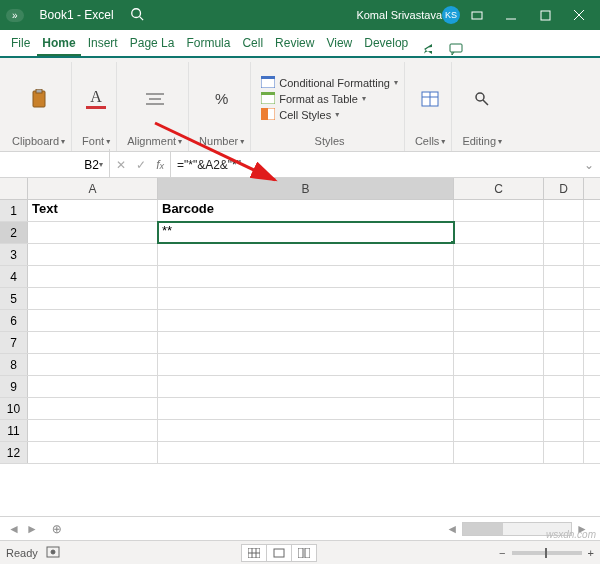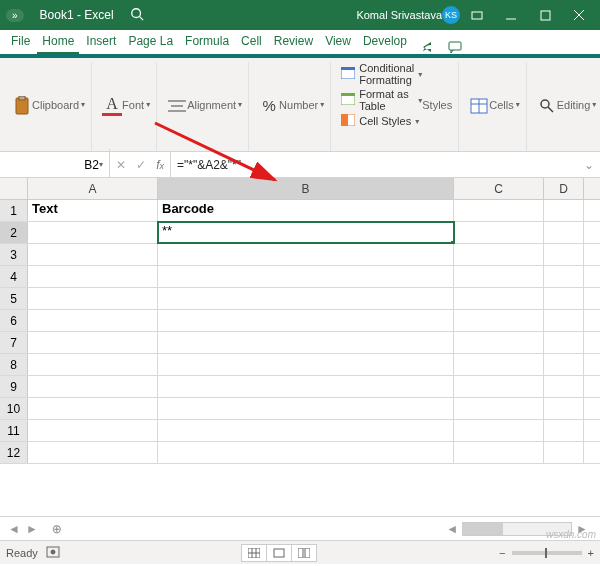--- a/index.html
+++ b/index.html
@@ -9,29 +9,29 @@
   .titlebar { height: 30px; background: #217346; color: #fff; display: flex; align-items: center; font-size: 12px; position: relative; }
   .titlebar .left { display: flex; align-items: center; padding-left: 6px; gap: 4px; }
   .titlebar .autosave { background: rgba(255,255,255,.12); border-radius: 9px; padding: 1px 6px; display: flex; gap: 4px; align-items: center; font-size: 10px; }
   .titlebar .title { margin-left: 12px; font-size: 12px; text-align: right; }
   .titlebar .srch { margin-left: 12px; }
   .titlebar .right { margin-left: auto; display: flex; align-items: center; gap: 0; padding-right: 4px; }
   .avatar { width: 18px; height: 18px; border-radius: 50%; background: #1a9ed9; color: #fff; font-size: 9px; display: flex; align-items: center; justify-content: center; }
   .winbtn { width: 34px; height: 30px; display: flex; align-items: center; justify-content: center; color:#fff; }
 
   
-  .tabs { height: 28px; background: #fff; border-bottom: 4px solid #0f766e; display: flex; align-items: flex-end; font-size: 12px; color: #217346; padding: 0 6px; gap: 2px;}
+  .tabs { height: 28px; background: #fff; border-bottom: 2px solid #0f766e; display: flex; align-items: flex-end; font-size: 12px; color: #217346; padding: 0 6px; gap: 2px;}
   .tab { padding: 5px 5px 6px; cursor: pointer; white-space: nowrap; }
   .tab.file { color: #217346; font-weight:400; }
-  .tab.active { color: #217346; font-weight: 400; border-bottom: 2px solid #217346; padding-bottom: 4px; }
+  .tab.active { color: #217346; font-weight: 700; border-bottom: 2px solid #217346; padding-bottom: 4px; }
   .tabicon { width: 26px; display:flex; align-items:center; justify-content:center; }
 
   
   .ribbon { height: 94px; background: #f3f2f1; border-bottom: 1px solid #d4d4d4; display: flex; padding: 4px 6px 0; gap: 4px; }
-  .group { border-right: 1px solid #e1e1e1; display: flex; flex-direction: row; align-items: center; padding: 0 6px 2px; }
+  .group { border-right: 1px solid #e1e1e1; display: flex; flex-direction: column; align-items: center; padding: 0 6px 2px; }
   .group:last-child { border-right: none; }
   .group .body { flex: 1; display: flex; align-items: center; justify-content: center; flex-direction: column; gap: 2px; }
   .group .lbl { font-size: 11px; color: #666; padding-bottom: 2px; display: flex; align-items: center; gap: 2px; }
   .bigbtn { display:flex; flex-direction:column; align-items:center; justify-content:center; gap:2px; font-size:11px; color:#444;}
   .icn { width:20px; height:20px; display:flex; align-items:center; justify-content:center; }
   .dd { font-size: 8px; color:#666; }
   .styles-col { display:flex; flex-direction:column; gap:2px; font-size:11px; color:#333; }
   .styles-col div { display:flex; align-items:center; gap:4px; }
 
   

